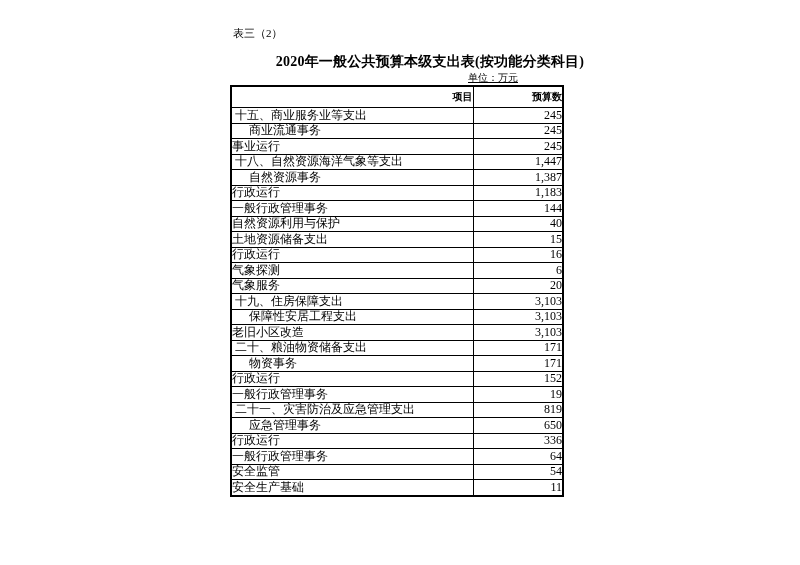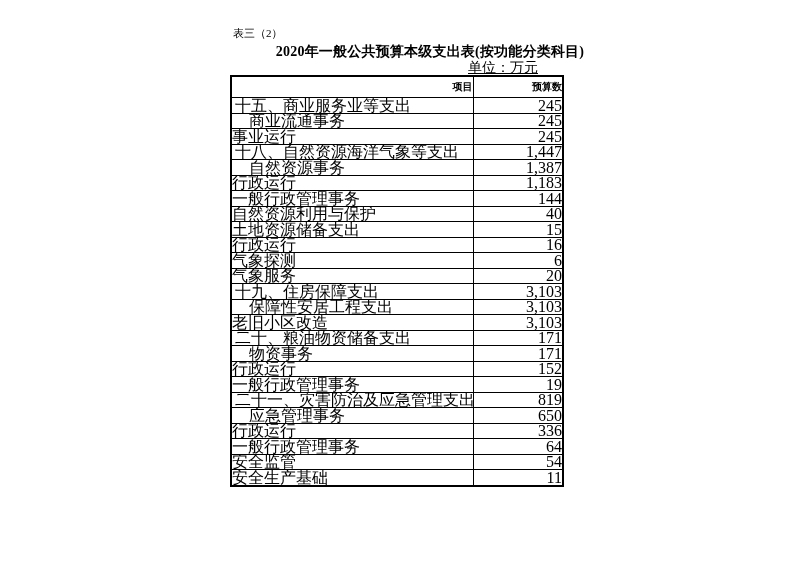--- a/index.html
+++ b/index.html
@@ -21,31 +21,31 @@
     top: 27px;
     width: 400px;
   }
   .caption {
     font-size: 11px;
     line-height: 12px;
     margin-left: 3px;
     white-space: nowrap;
   }
   .title {
-    margin-top: 4px;
+    margin-top: 14px;
     font-size: 14px;
     line-height: 17px;
     font-weight: bold;
     text-align: center;
     white-space: nowrap;
     letter-spacing: 0.2px;
   }
   .unit {
     margin: 2px 0 2px 238px;
-    font-size: 14px;
+    font-size: 10px;
     line-height: 11px;
     text-decoration: underline;
     width: -moz-fit-content;
     width: fit-content;
     white-space: nowrap;
   }
   table.budget {
     border-collapse: collapse;
     table-layout: fixed;
     width: 332px;
@@ -59,21 +59,21 @@
     padding: 0;
     font-size: 10px;
     font-weight: bold;
     text-align: right;
     vertical-align: middle;
   }
   table.budget td {
     border: 1px solid #000;
     height: 14.5px;
     padding: 0;
-    font-size: 16px;
+    font-size: 12px;
     line-height: 11px;
     vertical-align: middle;
     white-space: nowrap;
     overflow: hidden;
   }
   td.item.lv0 { padding-left: 3px;  }
   td.item.lv1 { padding-left: 17px; }
   td.item.lv2 { }
   td.num {
     text-align: right;

